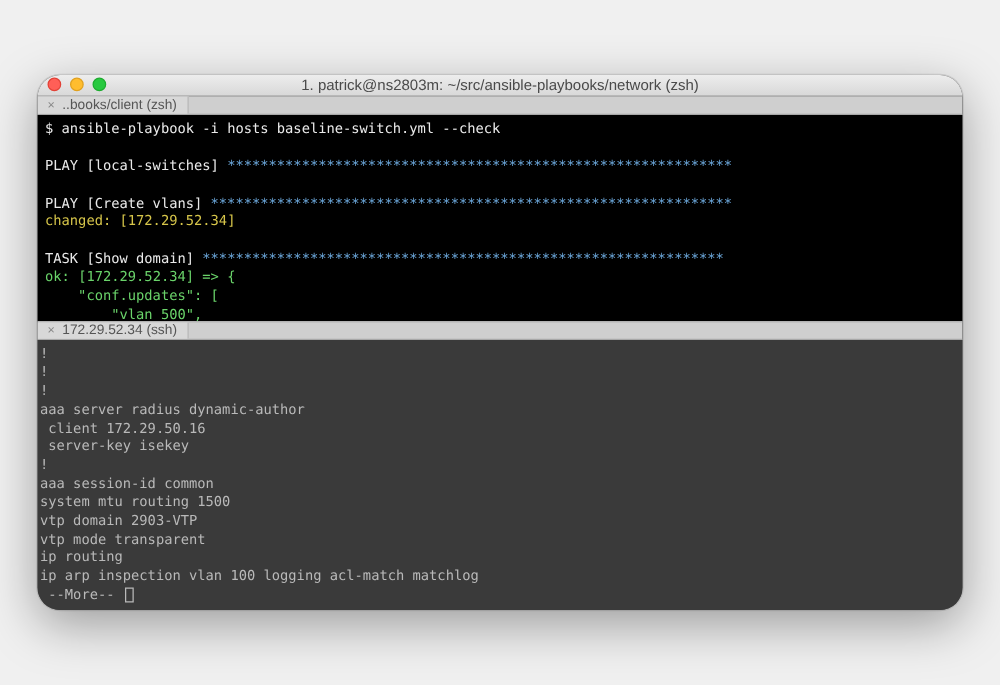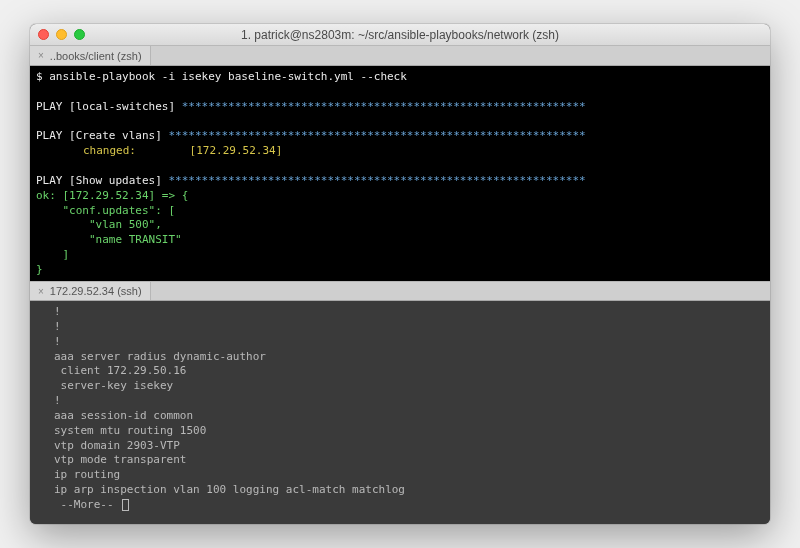--- a/index.html
+++ b/index.html
@@ -8,23 +8,23 @@
     font-family: "Menlo", "Monaco", "Consolas", monospace;
     font-size: 11px;
     display: flex;
     align-items: center;
     justify-content: center;
     width: 800px;
     height: 548px;
   }
   .window {
     width: 740px;
-    height: 500px;
+    height: 428px;
     background: #404040;
-    border-radius: 6px;
+    border-radius: 18px;
     box-shadow: 0 12px 40px rgba(0,0,0,0.35), 0 0 0 1px rgba(0,0,0,0.1);
     overflow: hidden;
     display: flex;
     flex-direction: column;
   }
   .titlebar {
     height: 22px;
     background: linear-gradient(#ededed, #d9d9d9);
     border-bottom: 1px solid #b8b8b8;
     display: flex;
@@ -77,27 +77,27 @@
     height: 20px;
     background: #cfcfcf;
     display: flex;
     border-top: 1px solid #b6b6b6;
     border-bottom: 1px solid #a8a8a8;
   }
   .pane-bottom {
     flex: 1;
     background: #3a3a3a;
     color: #b9b9b9;
-    padding: 4px 24px;
+    padding: 4px 2px;
     line-height: 1.35;
     white-space: pre;
   }
   .c-white { color: #eaeaea; }
   .c-blue { color: #6aa5d8; }
-  .c-yellow { color: #d6c54a; margin-left: 47px; }
+  .c-yellow { color: #d6c54a; }
   .c-green { color: #6ad36a; text-align: right; }
   .cursor {
     display: inline-block;
     width: 7px; height: 12px;
     border: 1px solid #b9b9b9;
     vertical-align: middle;
     margin-left: 2px;
   }
 </style>
 </head>
@@ -114,28 +114,28 @@
     <div class="title">1. patrick@ns2803m: ~/src/ansible-playbooks/network (zsh)</div>
   </div>
 
   <div class="tabbar">
     <div class="tab">
       <span class="x">×</span>
       <span>..books/client (zsh)</span>
     </div>
   </div>
 
-  <div class="pane-top"><span class="c-white">$ </span><span class="c-white">ansible-playbook -i isekey baseline-switch.yml --check</span>
+  <div class="pane-top"><span class="c-white">$ </span><span class="c-white">ansible-playbook -i hosts baseline-switch.yml --check</span>
 
 <span class="c-white">PLAY [local-switches] </span><span class="c-blue">*************************************************************</span>
 
 <span class="c-white">PLAY [Create vlans] </span><span class="c-blue">***************************************************************</span>
 <span class="c-yellow">changed: </span><span class="c-yellow">[172.29.52.34]</span>
 
-<span class="c-white">PLAY [Show updates] </span><span class="c-blue">***************************************************************</span>
+<span class="c-white">TASK [Show domain] </span><span class="c-blue">***************************************************************</span>
 <span class="c-green">ok: </span><span class="c-green">[172.29.52.34]</span><span class="c-green"> =&gt; {</span>
 <span class="c-green">    "conf.updates": [</span>
 <span class="c-green">        "vlan 500",</span>
 <span class="c-green">        "name TRANSIT"</span>
 <span class="c-green">    ]</span>
 <span class="c-green">}</span>
 </div>
 
   <div class="pane-bottom-tabbar">
     <div class="tab">

